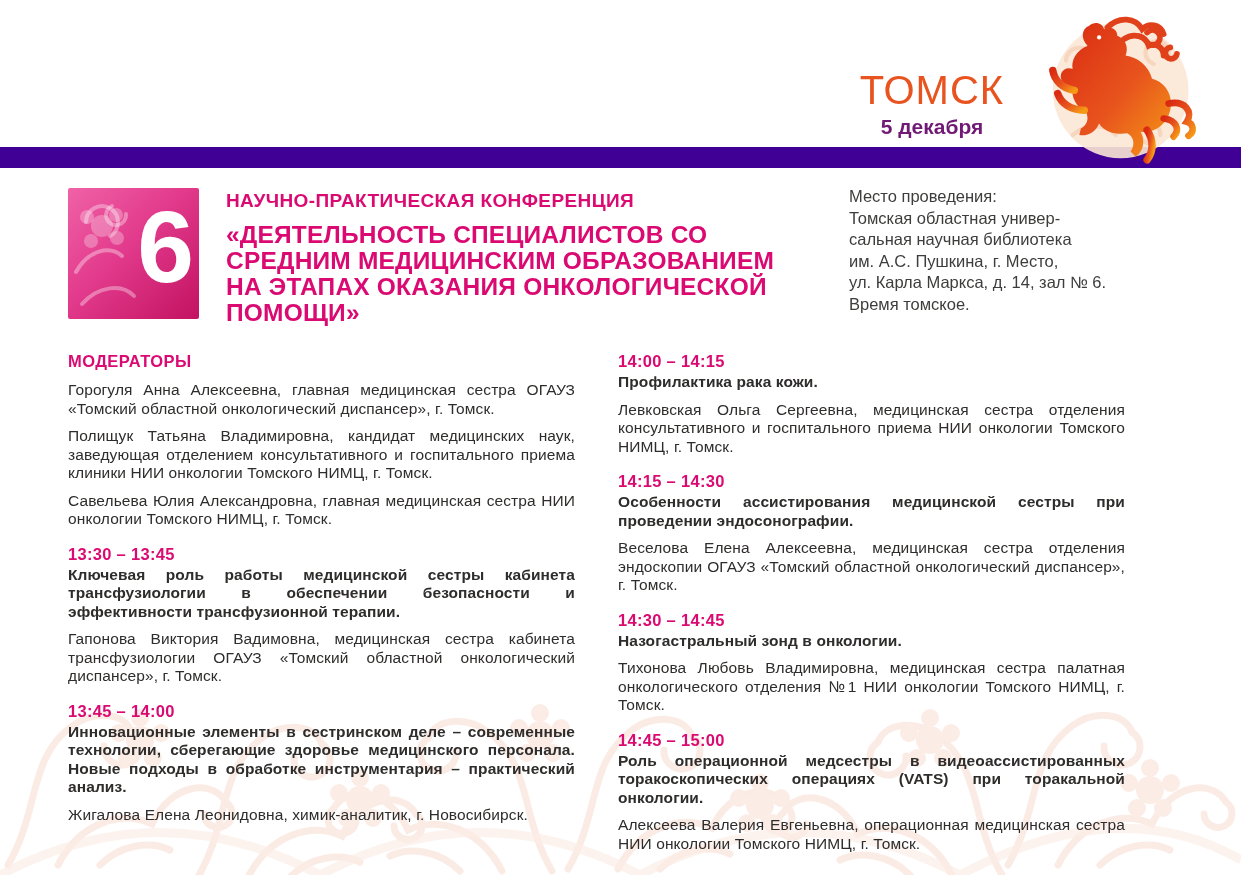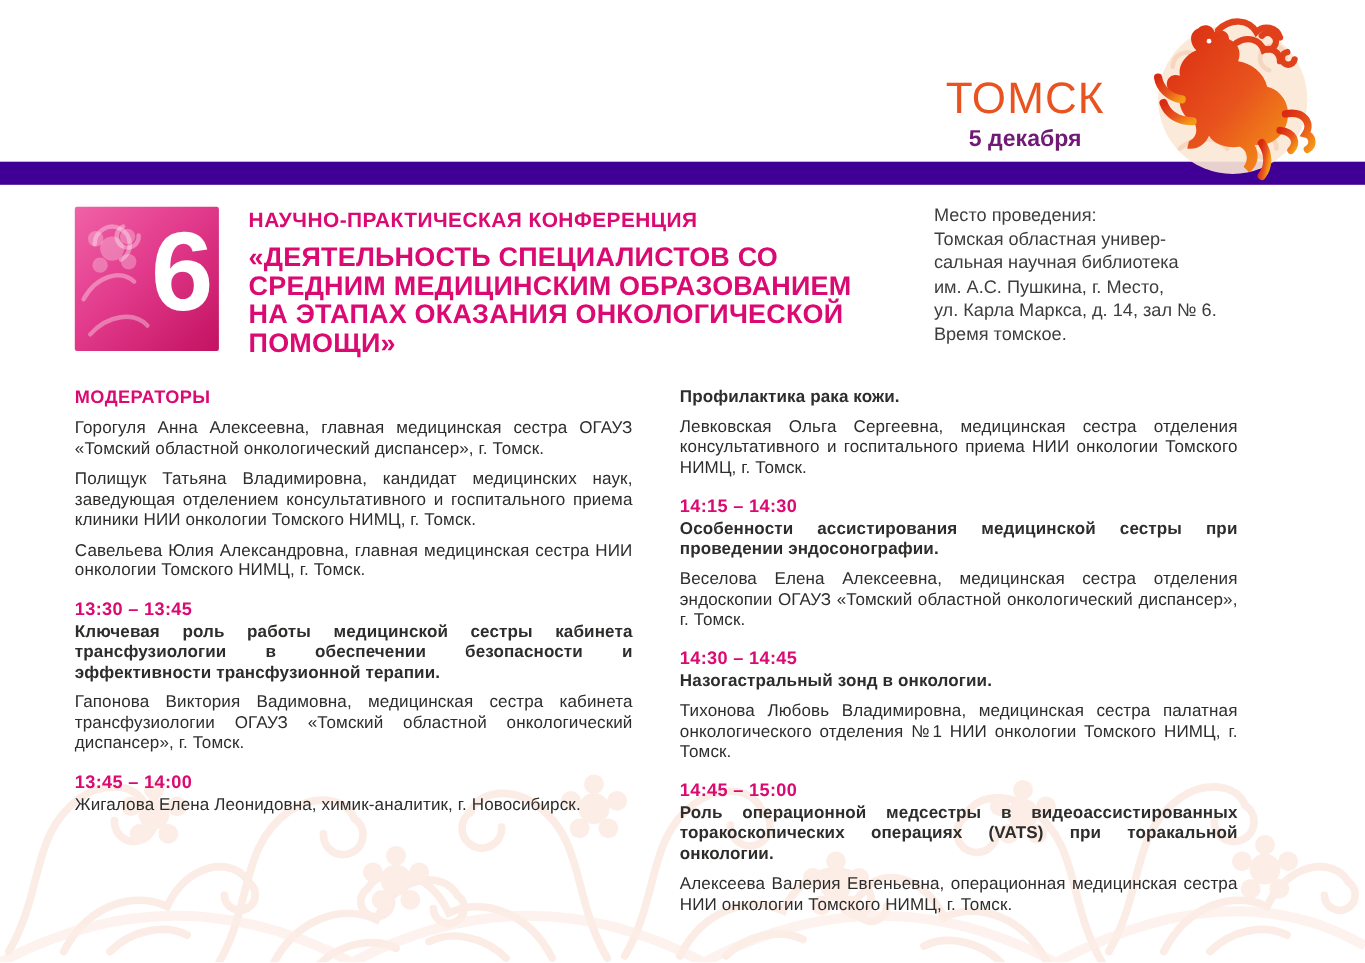--- a/index.html
+++ b/index.html
@@ -200,26 +200,28 @@
     <p class="person"><b>Савельева Юлия Александровна,</b> <span>главная медицинская сестра НИИ онкологии Томского НИМЦ, г. Томск.</span></p>
 
     <div class="session">
       <div class="time">13:30 – 13:45</div>
       <p class="topic">Ключевая роль работы медицинской сестры кабинета трансфузиологии в обеспечении безопасности и эффективности трансфузионной терапии.</p>
       <p class="person"><b>Гапонова Виктория Вадимовна,</b> <span>медицинская сестра кабинета трансфузиологии ОГАУЗ «Томский областной онкологический диспансер», г. Томск.</span></p>
     </div>
 
     <div class="session">
       <div class="time">13:45 – 14:00</div>
+      <p class="topic">Инновационные элементы в сестринском деле – современные технологии, сберегающие здоровье медицинского персонала. Новые подходы в обработке инструментария – практический анализ.</p>
       <p class="person"><b>Жигалова Елена Леонидовна,</b> <span>химик-аналитик, г. Новосибирск.</span></p>
     </div>
   </div>
 
   <div class="col right">
     <div class="session">
+      <div class="time">14:00 – 14:15</div>
       <p class="topic">Профилактика рака кожи.</p>
       <p class="person"><b>Левковская Ольга Сергеевна,</b> <span>медицинская сестра отделения консультативного и госпитального приема НИИ онкологии Томского НИМЦ, г. Томск.</span></p>
     </div>
 
     <div class="session">
       <div class="time">14:15 – 14:30</div>
       <p class="topic">Особенности ассистирования медицинской сестры при проведении эндосонографии.</p>
       <p class="person"><b>Веселова Елена Алексеевна,</b> <span>медицинская сестра отделения эндоскопии ОГАУЗ «Томский областной онкологический диспансер», г. Томск.</span></p>
     </div>
 

